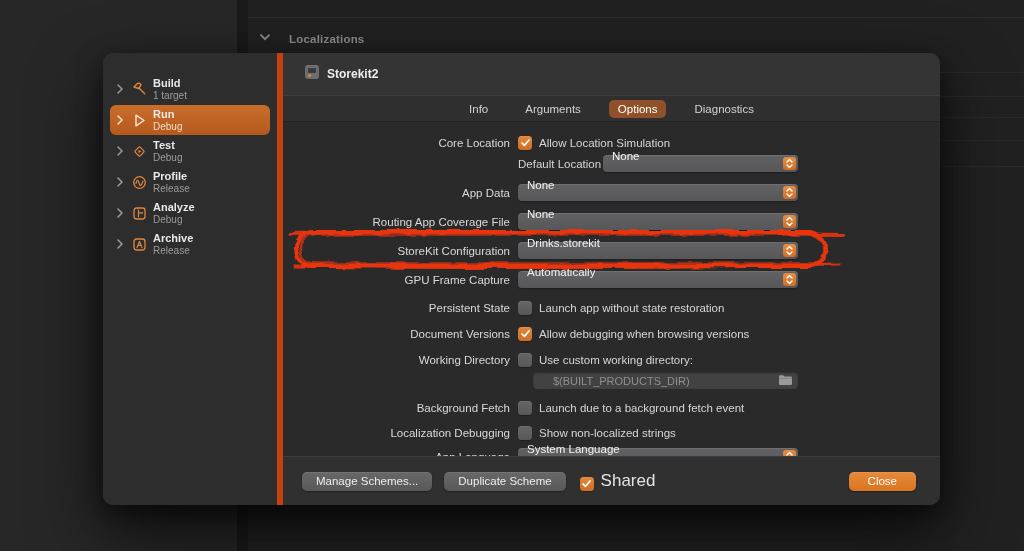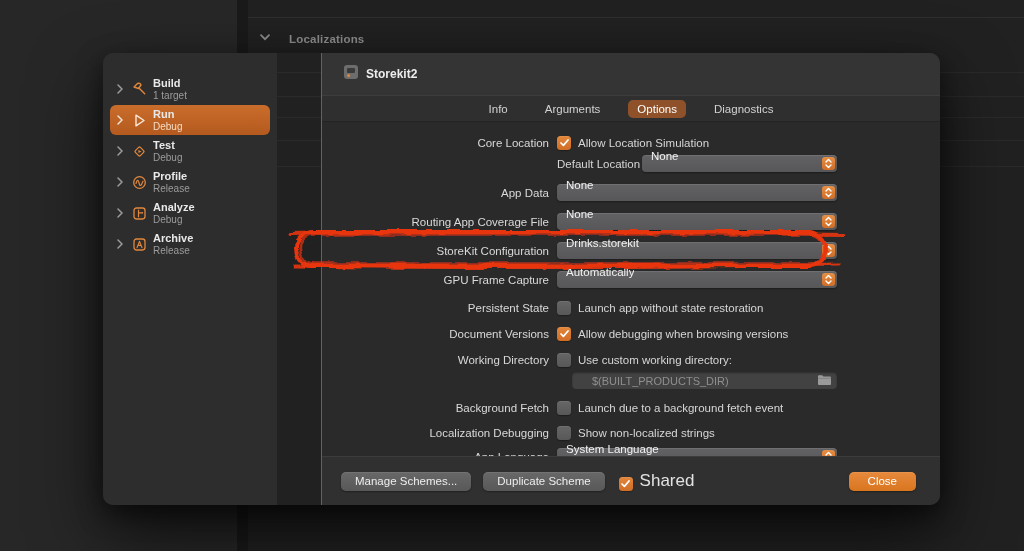--- a/index.html
+++ b/index.html
@@ -35,21 +35,21 @@
   }
   .side-item .chev { width:10px; display:flex; justify-content:center; flex-shrink:0; }
   .side-item .sicon { width:18px; height:17px; flex-shrink:0; display:flex; align-items:center; justify-content:center; }
   .side-item .stext { display:flex; flex-direction:column; line-height:1.18; }
   .side-item .stext .t1 { font-size:11px; font-weight:bold; color:#e9e9e9; }
   .side-item .stext .t2 { font-size:10px; color:#9c9c9c; }
   .side-item.selected { background:linear-gradient(#c96d2c,#b45a1e); }
   .side-item.selected .stext .t2 { color:#f3dcc4; }
 
   
-  .main { flex:1; display:flex; flex-direction:column; background:#2a2a2a; border-left:1px solid #c2410c; border-radius:0 10px 10px 0; overflow:hidden;margin-left:44px; }
+  .main { flex:1; display:flex; flex-direction:column; background:#2a2a2a; border-left:6px solid #c2410c; border-radius:0 10px 10px 0; overflow:hidden; }
   .main-header { height:43px; background:#343434; border-bottom:1px solid #3d3d3d; display:flex; align-items:center; padding-left:22px; gap:8px; flex-shrink:0; }
   .main-header .title { font-size:12px; font-weight:bold; color:#ededed; }
   .tab-bar { height:26px; background:#2f2f2f; border-bottom:1px solid #232323; display:flex; align-items:center; justify-content:center; gap:19px; flex-shrink:0; }
   .tab { font-size:11.5px; color:#d2d2d2; padding:3px 9px; border-radius:5px; cursor:default; }
   .tab.active { background:#8e5129; color:#ffffff; }
 
   .content { flex:1; padding-top:12px; overflow:hidden; font-size:11.5px; color:#d6d6d6; }
   .row { display:flex; align-items:center; height:17px; }
   .row-label { width:227px; text-align:right; margin-right:8px; color:#d9d9d9; flex-shrink:0; }
   .inline-label { width:85px; flex-shrink:0; }

